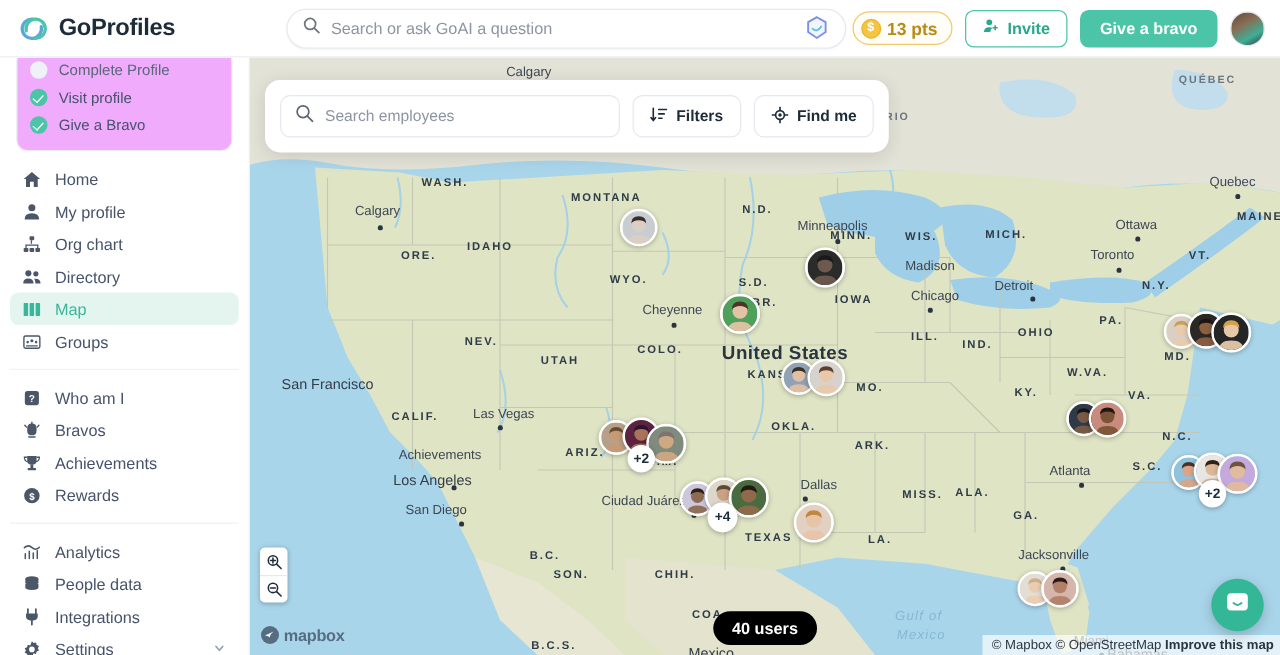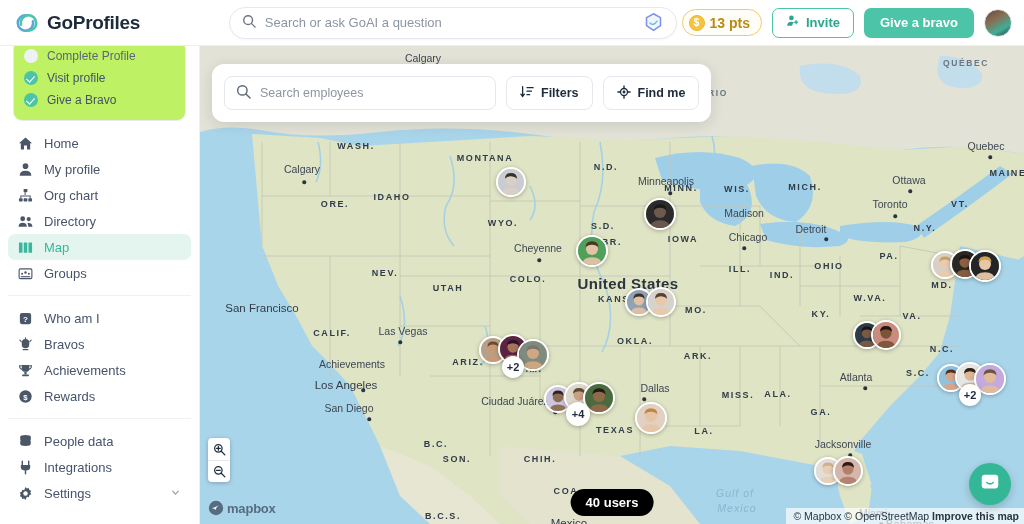--- a/index.html
+++ b/index.html
@@ -70,21 +70,21 @@
 
   
   .sidebar {
     width: 200px; min-width: 200px;
     background: #fff; border-right: 1px solid #eceff3;
     padding: 0 8px; position: relative; overflow: hidden;
   }
   .progress-card {
     margin: -6px 5px 0 5px;
     border: 1px solid #e8ebf0; border-radius: 9px;
-    background: #bef264; padding: 4px 10px 9px 10px;
+    background: #f0abfc; padding: 4px 10px 9px 10px;
   }
   .task { display: flex; align-items: center; gap: 9px; height: 22px; }
   .task-label { font-size: 12px; color: #44526a; }
   .task-label.muted { color: #5a6778; }
   .chk { width: 14px; height: 14px; border-radius: 50%; flex: none; }
   .chk.done { background: #4cc4a8; position: relative; }
   .chk.done::after {
     content: ""; position: absolute; left: 4px; top: 2.5px;
     width: 4px; height: 7px; border: solid #fff; border-width: 0 1.8px 1.8px 0;
     transform: rotate(42deg);
@@ -361,20 +361,29 @@
               <span class="ic">
                 <svg width="15" height="15" viewBox="0 0 16 16" fill="currentColor">
                   <circle cx="8" cy="8" r="6.6"></circle>
                   <text x="8" y="11.4" font-size="8.4" font-weight="bold" text-anchor="middle" fill="#fff" font-family="Liberation Sans">$</text>
                 </svg>
               </span>
               <span>Rewards</span>
             </div>
           </div>
           <div class="nav-group">
+            <div class="nav-item">
+              <span class="ic">
+                <svg width="15" height="15" viewBox="0 0 16 16" fill="none" stroke="currentColor" stroke-width="1.3" stroke-linecap="round">
+                  <path d="M1.6 4.4 q3.4 -3 6.6 0 q3 2.8 6.2 -.4"></path>
+                  <path d="M2.4 13.6 V9.6 M5.8 13.6 V7.4 M9.2 13.6 V9 M12.6 13.6 V7"></path>
+                </svg>
+              </span>
+              <span>Analytics</span>
+            </div>
             <div class="nav-item">
               <span class="ic">
                 <svg width="15" height="15" viewBox="0 0 16 16" fill="currentColor">
                   <ellipse cx="8" cy="3.2" rx="5.6" ry="2.1"></ellipse>
                   <path d="M2.4 3.2 v3.2 q0 2.1 5.6 2.1 q5.6 0 5.6 -2.1 V3.2"></path>
                   <path d="M2.4 7.4 v3.2 q0 2.1 5.6 2.1 q5.6 0 5.6 -2.1 V7.4"></path>
                 </svg>
               </span>
               <span>People data</span>
             </div>

